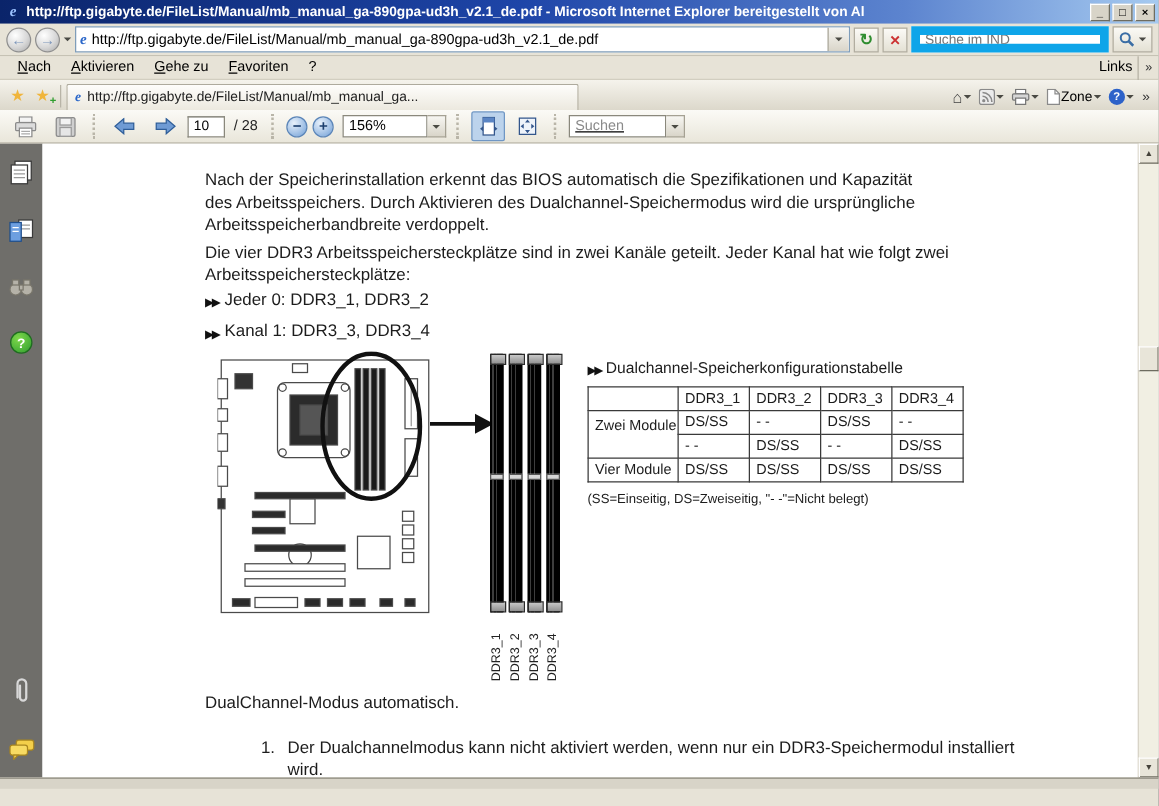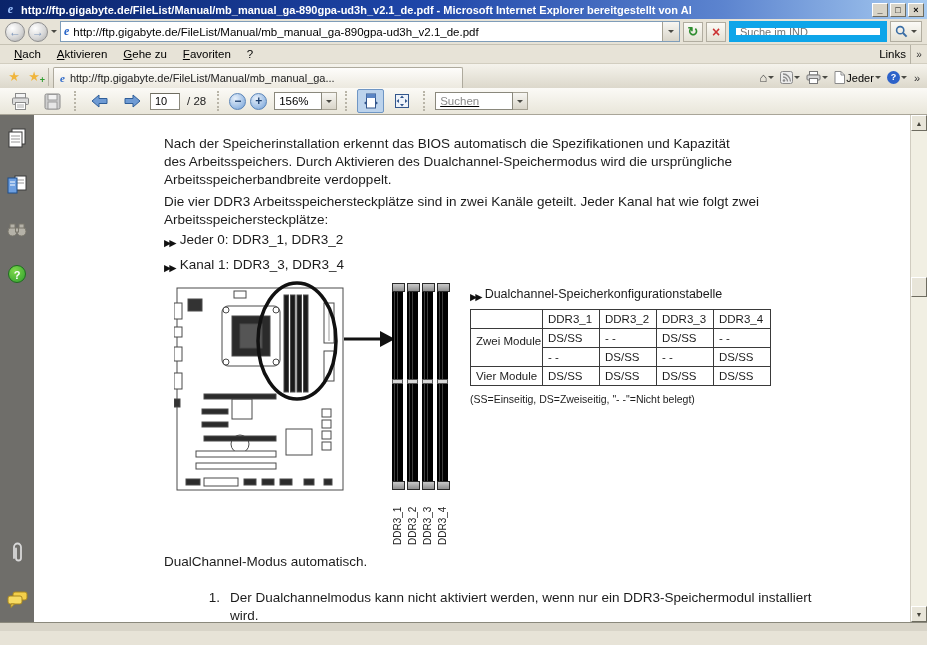--- a/index.html
+++ b/index.html
@@ -84,21 +84,21 @@
     border-radius:2px; }
   .pageinput { width:30px; height:17px; border:1px solid #8a887c; border-top-color:#6e6c60;
     font:11px "Liberation Sans",sans-serif; padding-left:4px; background:#fff; }
   .pagetotal { font-size:11.5px; color:#222; padding:0 3px; }
   .zoomcirc { width:17px; height:17px; border-radius:50%;
     background:radial-gradient(circle at 35% 30%, #e8f1fb, #8fb4e0 75%, #5b85b8);
     border:1px solid #5b85b8; color:#1d3f6e; font:bold 12px/1 "Liberation Sans",sans-serif;
     display:flex; align-items:center; justify-content:center; }
   .combo { height:18px; background:#fff; border:1px solid #8a887c; display:flex;
     align-items:center; font-size:11.5px; padding:0 4px; }
-  .combo.zoom { width:48px; justify-content:flex-start; }
+  .combo.zoom { width:68px; justify-content:flex-start; }
   .combo.search { width:78px; color:#8a8a8a; }
   .combocaret { width:15px; height:18px; background:linear-gradient(#f7f6f2,#d9d5c9);
     border:1px solid #a5a193; border-left:none; display:flex; align-items:center; justify-content:center; }
   .vbtn { width:27px; height:24px; display:flex; align-items:center; justify-content:center; border-radius:2px; }
   .vbtn.sel { background:#bcd3ec; border:1px solid #6f96c4; }
 
   
   .content { position:absolute; left:0; top:115px; width:927px; height:507px;
     display:flex; background:#fff; }
   .pdfside { width:34px; background:#6F6E6A; display:flex; flex-direction:column;
@@ -240,21 +240,21 @@
           <rect x="1" y="4" width="13" height="5" rx="1" fill="#d6d6d6" stroke="#777"></rect>
           <rect x="3.5" y="7.5" width="8" height="5" fill="#fff" stroke="#777"></rect>
         </svg>
           <span class="caret"></span>
         </span>
       <span class="cmditem">
         <svg width="11" height="13" viewBox="0 0 11 13">
           <path d="M1 .5 h6 l3.5 3.5 v8.5 h-9.5 z" fill="#fff" stroke="#8a8a8a"></path>
           <path d="M7 .5 v3.5 h3.5" fill="none" stroke="#8a8a8a"></path>
         </svg>
-        <span class="seite-label">Jeder</span>
+        <span class="seite-label">Zone</span>
         <span class="caret"></span>
         </span>
       <span class="cmditem">
           <span class="helpcircle">?</span>
           <span class="caret"></span>
         </span>
       <span class="cmd-ov">»</span>
     </div>
   </div>
 

